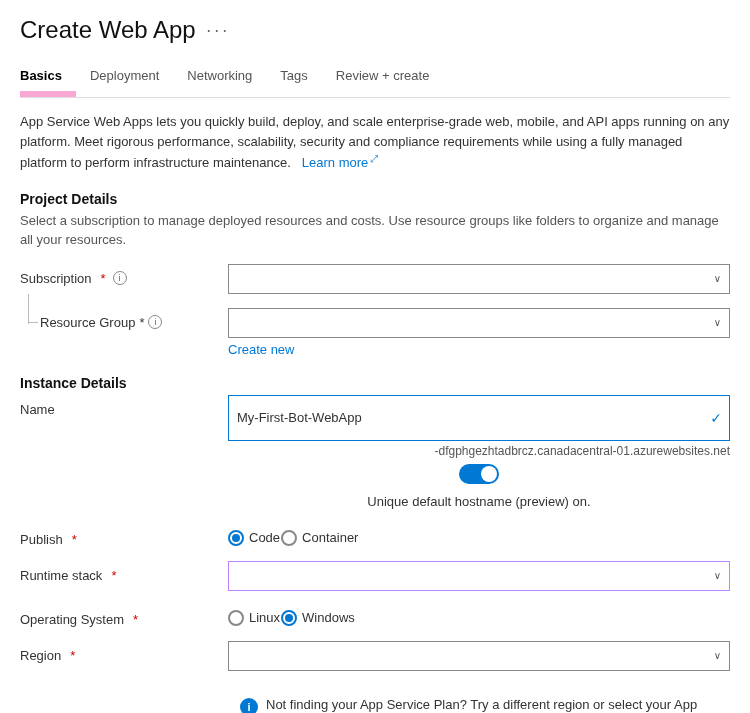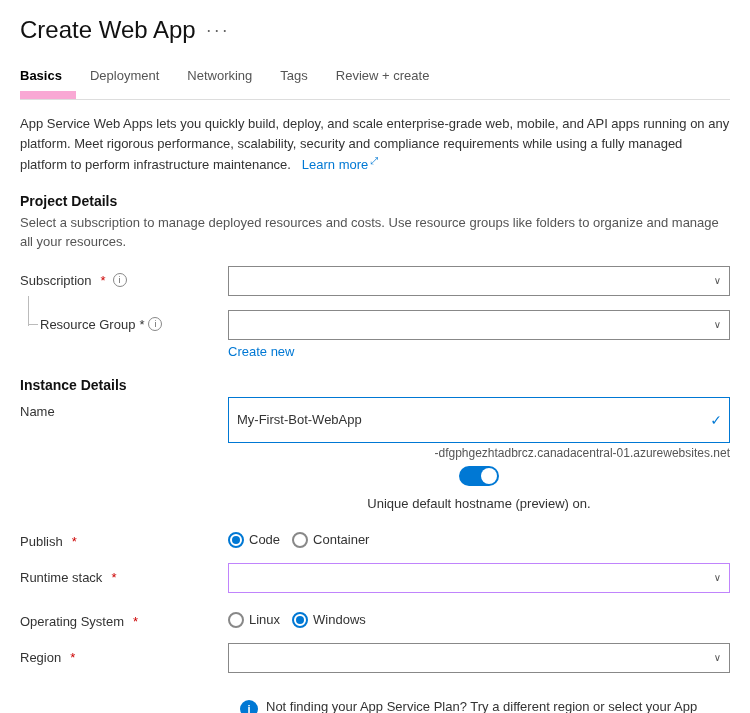--- a/index.html
+++ b/index.html
@@ -42,21 +42,21 @@
       padding: 8px 14px;
       cursor: pointer;
       font-size: 13px;
       color: #555;
       border-bottom: 2px solid transparent;
       white-space: nowrap;
     }
     .tab:first-child { padding-left: 0; }
     .tab.active {
       color: #000;
-      border-bottom: 8px solid #f9a8d4;
+      border-bottom: 6px solid #f9a8d4;
       font-weight: 600;
     }
 
     
     .description {
       font-size: 13px;
       color: #333;
       line-height: 1.5;
       margin-bottom: 8px;
     }
@@ -209,21 +209,21 @@
     .toggle-link {
       color: #0078d4;
       text-decoration: none;
       font-size: 13px;
     }
 
     
     .radio-group {
       display: flex;
       align-items: flex-end;
-      gap: 12px;
+      gap: 1px;
       padding-top: 5px;
     }
     .radio-option {
       display: flex;
       align-items: center;
       gap: 5px;
       cursor: pointer;
       font-size: 13px;
     }
     .radio-circle {

